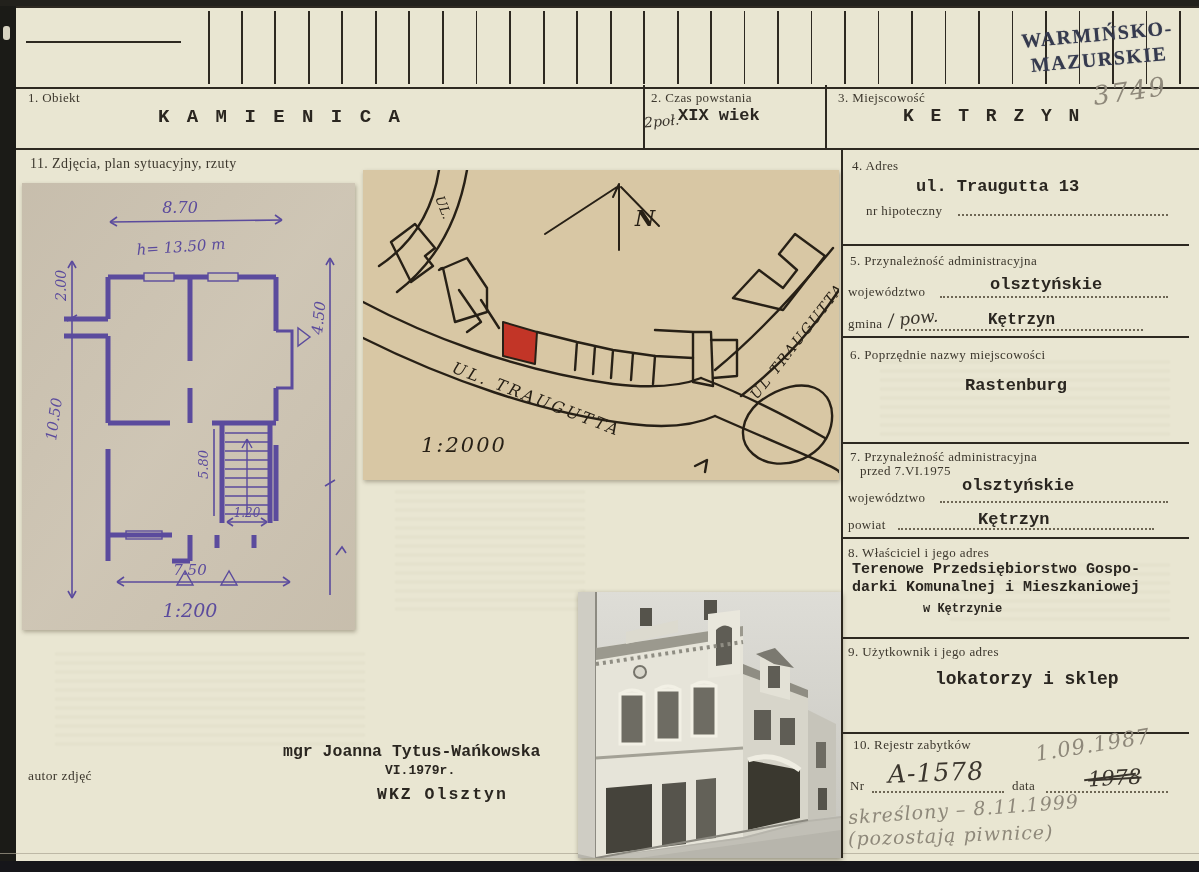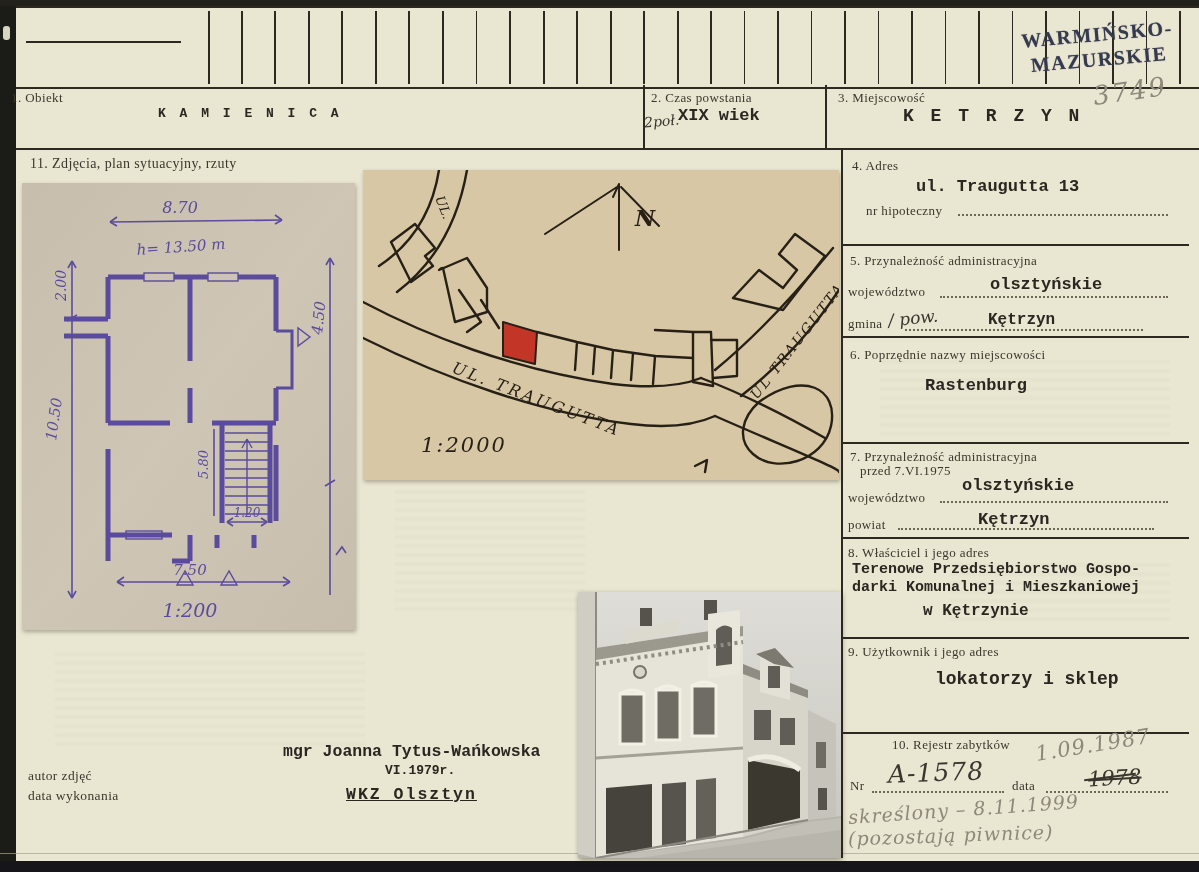--- a/index.html
+++ b/index.html
@@ -41,22 +41,22 @@
     <div class="abs" style="left:160px;right:0;top:3px;bottom:3px;background:repeating-linear-gradient(90deg,transparent 0 31.5px,#2d2921 31.5px 33.5px);"></div>
   </div>
 
   <div class="abs stamp" style="left:1003px;top:22px;width:190px;text-align:center;transform:rotate(-5deg);">
     <div>WARMIŃSKO-</div>
     <div>MAZURSKIE</div>
   </div>
   <div class="abs pencil" style="left:1093px;top:76px;font-size:26px;transform:rotate(-8deg);letter-spacing:2px;">3749</div>
 
   <div class="abs hline" style="left:16px;top:148px;width:1183px;"></div>
-  <div class="abs label" style="left:11px;top:90px;">1. Obiekt</div>
-  <div class="abs typed" style="left:158px;top:106px;font-size:13px;letter-spacing:3px;">K A M I E N I C A</div>
+  <div class="abs label" style="left:28px;top:90px;">1. Obiekt</div>
+  <div class="abs typed" style="left:158px;top:106px;font-size:19px;letter-spacing:3px;">K A M I E N I C A</div>
   <div class="abs vline" style="left:643px;top:85px;height:65px;"></div>
   <div class="abs label" style="left:651px;top:90px;">2. Czas powstania</div>
   <div class="abs hand" style="left:644px;top:113px;font-size:14px;transform:rotate(-5deg);">2poł.</div>
   <div class="abs typed" style="left:678px;top:106px;font-size:17px;">XIX wiek</div>
   <div class="abs vline" style="left:825px;top:85px;height:65px;"></div>
   <div class="abs label" style="left:838px;top:90px;">3. Miejscowość</div>
   <div class="abs typed" style="left:903px;top:106px;font-size:18px;letter-spacing:3px;">K E T R Z Y N</div>
 
   <div class="abs vline" style="left:841px;top:150px;height:708px;"></div>
 
@@ -227,25 +227,24 @@
     <polygon points="84,192 108,190 108,252 84,255" fill="#56544c"></polygon>
     <polygon points="118,188 138,186 138,246 118,248" fill="#636158"></polygon>
 
     <polygon points="0,266 0,262 18,266 165,245 230,228 263,224 263,266" fill="#b7b5ac"></polygon>
     <polygon points="18,266 165,247 230,230 263,226 263,238 18,272" fill="#c8c6bd" opacity=".6"></polygon>
     <line x1="18" y1="266" x2="230" y2="228" stroke="#8a887f" stroke-width="2"></line>
   </svg>
 
   <div class="abs label" style="left:28px;top:766px;font-size:13.5px;line-height:1.5;">
     <div>autor zdjęć</div>
-    <div>data wykonania</div>
   </div>
   <div class="abs typed" style="left:283px;top:742px;font-size:16.5px;">mgr Joanna Tytus-Wańkowska</div>
   <div class="abs typed" style="left:385px;top:763px;font-size:13px;">VI.1979r.</div>
-  <div class="abs typed" style="left:346px;top:785px;font-size:16.5px;letter-spacing:2px;text-decoration:underline;">WKZ Olsztyn</div>
+  <div class="abs typed" style="left:377px;top:785px;font-size:16.5px;letter-spacing:2px;">WKZ Olsztyn</div>
 
   <div class="abs hline" style="left:843px;top:244px;width:346px;"></div>
   <div class="abs hline" style="left:843px;top:336px;width:346px;"></div>
   <div class="abs hline" style="left:843px;top:442px;width:346px;"></div>
   <div class="abs hline" style="left:843px;top:537px;width:346px;"></div>
   <div class="abs hline" style="left:843px;top:637px;width:346px;"></div>
   <div class="abs hline" style="left:843px;top:732px;width:346px;"></div>
 
   <div class="abs label" style="left:852px;top:158px;">4. Adres</div>
   <div class="abs typed" style="left:916px;top:177px;font-size:17px;">ul. Traugutta 13</div>
@@ -255,40 +254,40 @@
   <div class="abs label" style="left:850px;top:253px;">5. Przynależność administracyjna</div>
   <div class="abs label" style="left:848px;top:284px;">województwo</div>
   <div class="abs dotline" style="left:940px;top:296px;width:228px;"></div>
   <div class="abs typed" style="left:990px;top:275px;font-size:17px;">olsztyńskie</div>
   <div class="abs label" style="left:848px;top:316px;">gmina</div>
   <div class="abs hand" style="left:888px;top:308px;font-size:17px;transform:rotate(-6deg);">/ pow.</div>
   <div class="abs dotline" style="left:905px;top:329px;width:238px;"></div>
   <div class="abs typed" style="left:988px;top:311px;font-size:16px;">Kętrzyn</div>
 
   <div class="abs label" style="left:850px;top:347px;">6. Poprzędnie nazwy miejscowości</div>
-  <div class="abs typed" style="left:925px;top:376px;font-size:17px;">Rastenburg</div>
+  <div class="abs typed" style="left:965px;top:376px;font-size:17px;">Rastenburg</div>
 
   <div class="abs label" style="left:850px;top:449px;text-align:center;">7. Przynależność administracyjna</div>
   <div class="abs label" style="left:860px;top:463px;">przed 7.VI.1975</div>
   <div class="abs label" style="left:848px;top:490px;">województwo</div>
   <div class="abs dotline" style="left:940px;top:501px;width:228px;"></div>
   <div class="abs typed" style="left:962px;top:476px;font-size:17px;">olsztyńskie</div>
   <div class="abs label" style="left:848px;top:517px;">powiat</div>
   <div class="abs dotline" style="left:898px;top:528px;width:256px;"></div>
   <div class="abs typed" style="left:978px;top:510px;font-size:17px;">Kętrzyn</div>
 
   <div class="abs label" style="left:848px;top:545px;">8. Właściciel i jego adres</div>
   <div class="abs typed" style="left:852px;top:561px;font-size:15px;">Terenowe Przedsiębiorstwo Gospo-</div>
   <div class="abs typed" style="left:852px;top:579px;font-size:15px;">darki Komunalnej i Mieszkaniowej</div>
-  <div class="abs typed" style="left:923px;top:602px;font-size:16px;">w Kętrzynie</div>
+  <div class="abs typed" style="left:923px;top:602px;font-size:12px;">w Kętrzynie</div>
 
   <div class="abs label" style="left:848px;top:644px;text-align:right;">9. Użytkownik i jego adres</div>
   <div class="abs typed" style="left:903px;top:669px;font-size:18px;margin-left:32px;">lokatorzy i sklep</div>
 
-  <div class="abs label" style="left:892px;top:737px;">10. Rejestr zabytków</div>
+  <div class="abs label" style="left:853px;top:737px;">10. Rejestr zabytków</div>
   <div class="abs label" style="left:850px;top:778px;">Nr</div>
   <div class="abs dotline" style="left:872px;top:791px;width:132px;"></div>
   <div class="abs hand" style="left:888px;top:758px;font-size:25px;transform:rotate(-2deg);letter-spacing:1px;">A-1578</div>
   <div class="abs label" style="left:1012px;top:778px;text-align:center;">data</div>
   <div class="abs dotline" style="left:1046px;top:791px;width:122px;"></div>
   <div class="abs hand strike" style="left:1088px;top:766px;font-size:21px;transform:rotate(-3deg);">1978</div>
   <div class="abs" style="left:1084px;top:776px;width:52px;height:2px;background:#3a352d;transform:rotate(-7deg);"></div>
   <div class="abs pencil" style="left:1035px;top:733px;font-size:21px;transform:rotate(-9deg);letter-spacing:1px;">1.09.1987</div>
   <div class="abs pencil" style="left:848px;top:798px;font-size:19px;transform:rotate(-4deg);letter-spacing:1px;">skreślony – 8.11.1999</div>
   <div class="abs pencil" style="left:848px;top:824px;font-size:19px;transform:rotate(-2deg);letter-spacing:1px;">(pozostają piwnice)</div>

